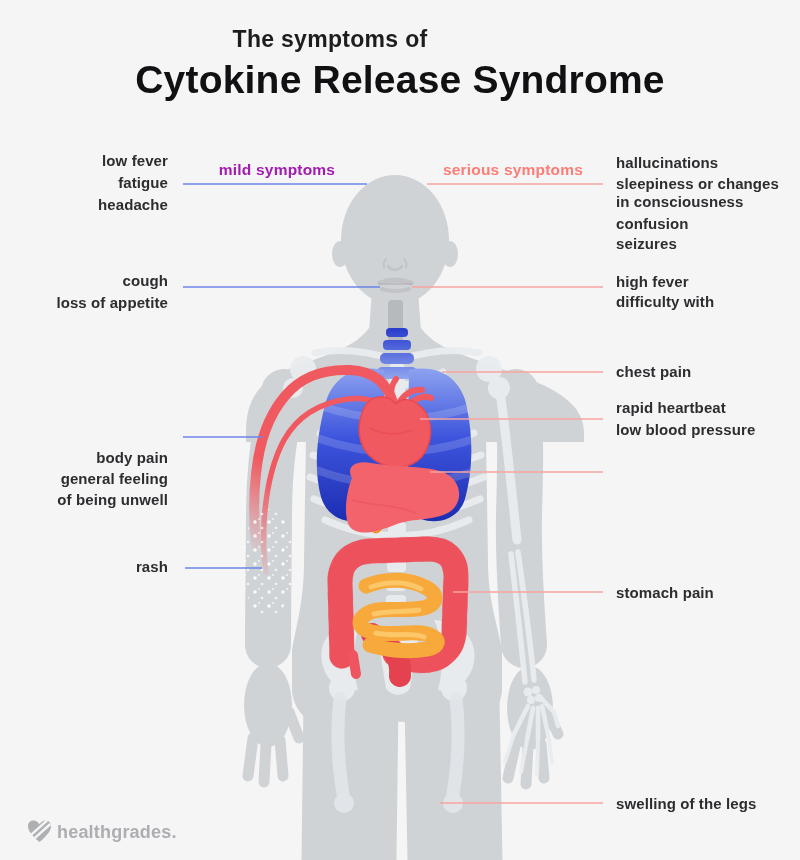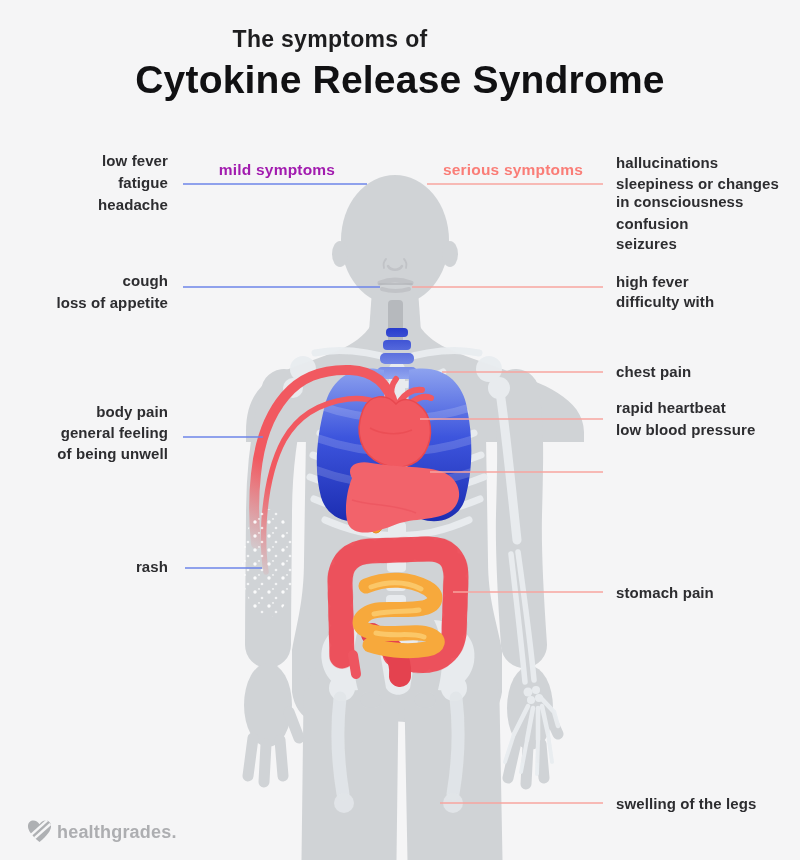--- a/index.html
+++ b/index.html
@@ -243,21 +243,21 @@
 
   <div class="lbl left" style="top:150px">
     <div>low fever</div>
     <div>fatigue</div>
     <div>headache</div>
   </div>
   <div class="lbl left" style="top:270px">
     <div>cough</div>
     <div>loss of appetite</div>
   </div>
-  <div class="lbl left lh21" style="top:401px">
+  <div class="lbl left lh21" style="top:447px">
     <div>body pain</div>
     <div>general feeling</div>
     <div>of being unwell</div>
   </div>
   <div class="lbl left" style="top:556px">
     <div>rash</div>
   </div>
 
   <div class="lbl right" style="top:152px">
     <div>hallucinations</div>

